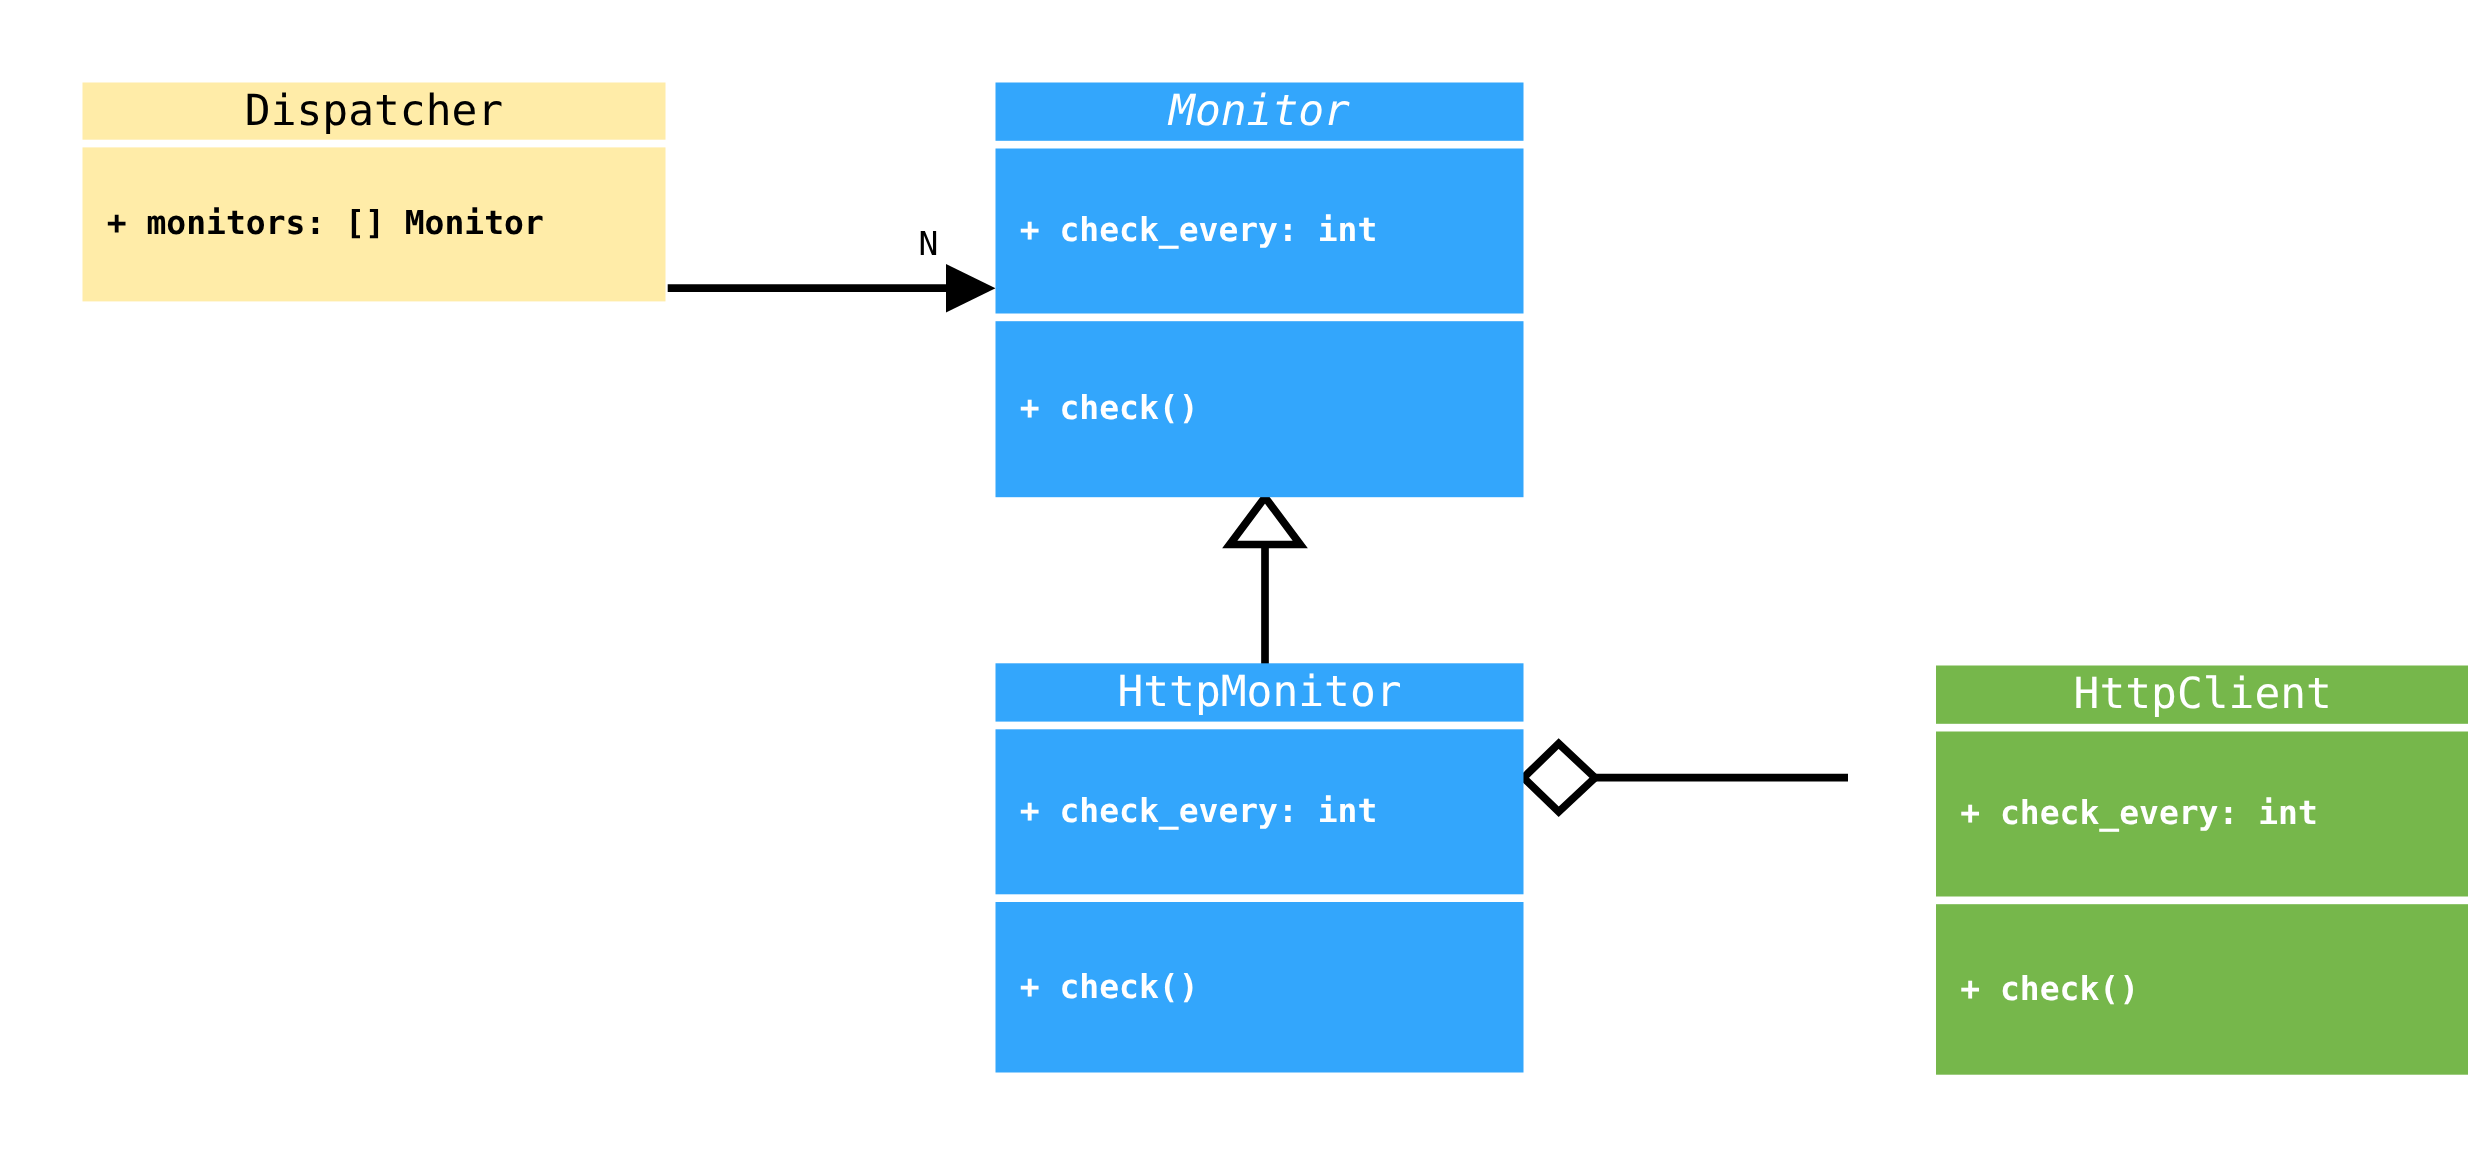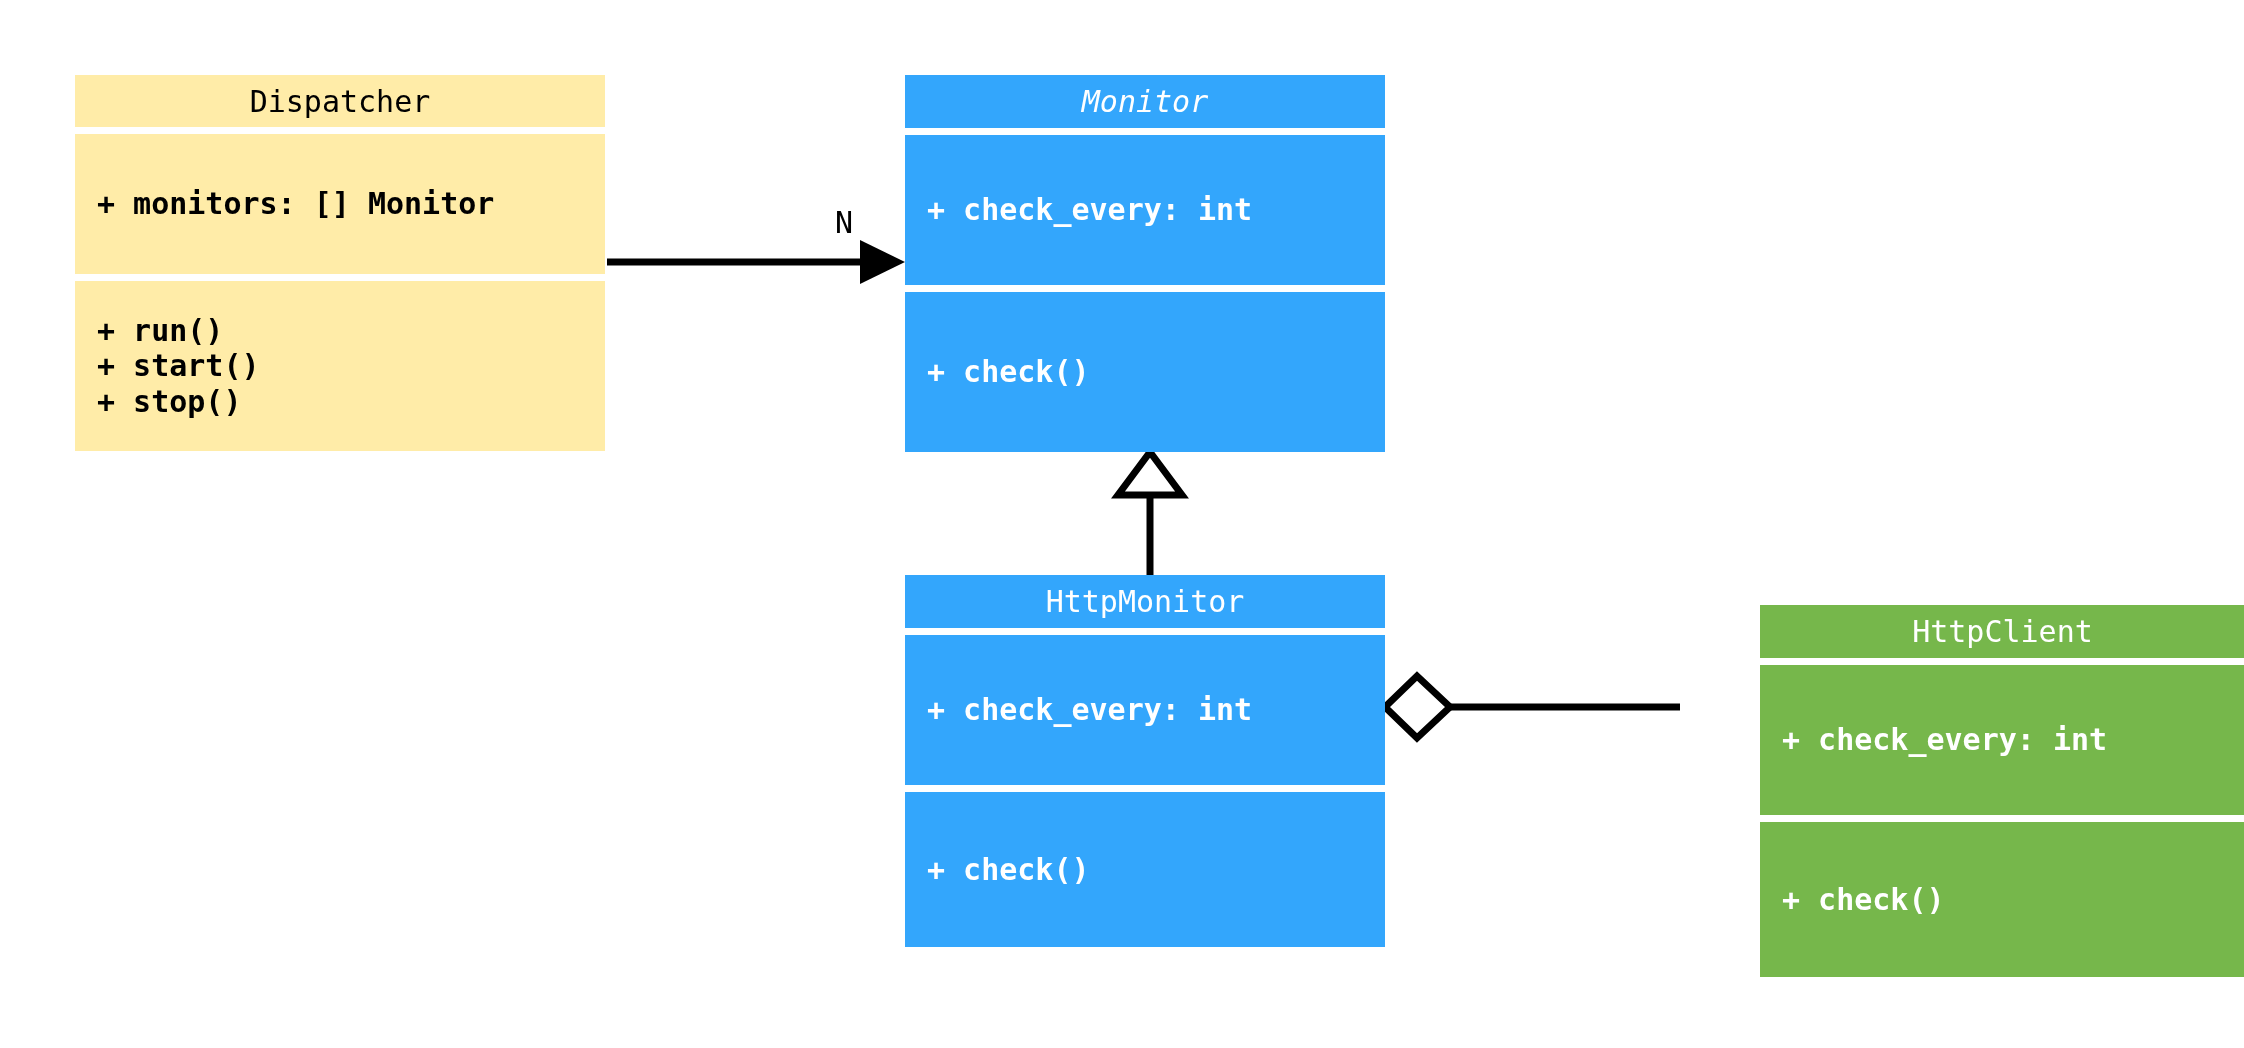--- a/index.html
+++ b/index.html
@@ -33,21 +33,21 @@
     display: flex;
     align-items: center;
     overflow: hidden;
   }
   .compartment + .compartment {
     margin-top: 7px;
     font-weight: bold;
   }
   .c-name {
     justify-content: center;
-    font-size: 30px;
+    font-size: 39px;
     letter-spacing: 0px;
     white-space: nowrap;
   }
   .c-name.abstract {
     font-style: italic;
   }
   .c-body {
     padding-left: 22px;
     justify-content: flex-start;
   }
@@ -102,36 +102,33 @@
     </g>
   </svg>
 
   <div class="edge-label" style="left:835px; top:205px;">N</div>
 
   <div class="uml-class" id="box-dispatcher" style="left:75px; top:75px; width:530px; --fill:#ffeca8; --ink:#000000;">
     <div class="compartment c-name" style="height:52px;">Dispatcher</div>
     <div class="compartment c-body" style="height:140px;">
       <span class="member-list"><span class="member">+ monitors: [] Monitor</span></span>
     </div>
-    <div class="compartment c-body" style="height:170px;">
-      <span class="member-list"><span class="member">+ run()</span><span class="member">+ start()</span><span class="member">+ stop()</span></span>
-    </div>
   </div>
 
   <div class="uml-class" id="box-monitor" style="left:905px; top:75px; width:480px; --fill:#33a6fc; --ink:#ffffff;">
     <div class="compartment c-name abstract" style="height:53px;">Monitor</div>
     <div class="compartment c-body" style="height:150px;">
       <span class="member-list"><span class="member">+ check_every: int</span></span>
     </div>
     <div class="compartment c-body" style="height:160px;">
       <span class="member-list"><span class="member">+ check()</span></span>
     </div>
   </div>
 
-  <div class="uml-class" id="box-http-monitor" style="left:905px; top:575px; width:480px; --fill:#33a6fc; --ink:#ffffff;">
+  <div class="uml-class" id="box-http-monitor" style="left:905px; top:603px; width:480px; --fill:#33a6fc; --ink:#ffffff;">
     <div class="compartment c-name" style="height:53px;">HttpMonitor</div>
     <div class="compartment c-body" style="height:150px;">
       <span class="member-list"><span class="member">+ check_every: int</span></span>
     </div>
     <div class="compartment c-body" style="height:155px;">
       <span class="member-list"><span class="member">+ check()</span></span>
     </div>
   </div>
 
   <div class="uml-class" id="box-http-client" style="left:1760px; top:605px; width:485px; --fill:#76b74b; --ink:#ffffff;">

